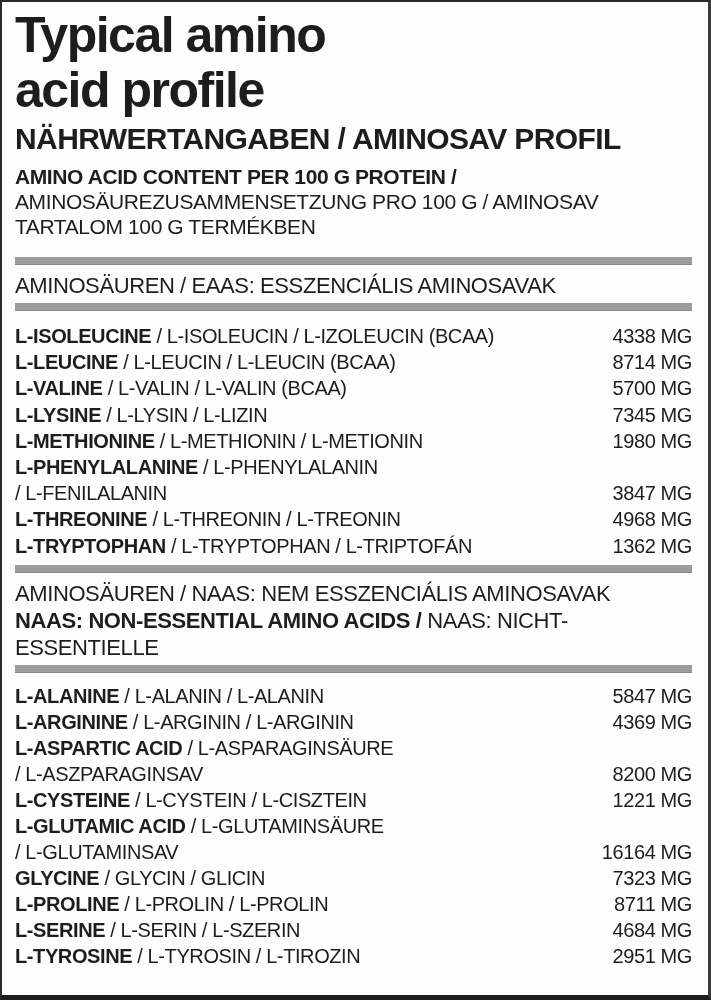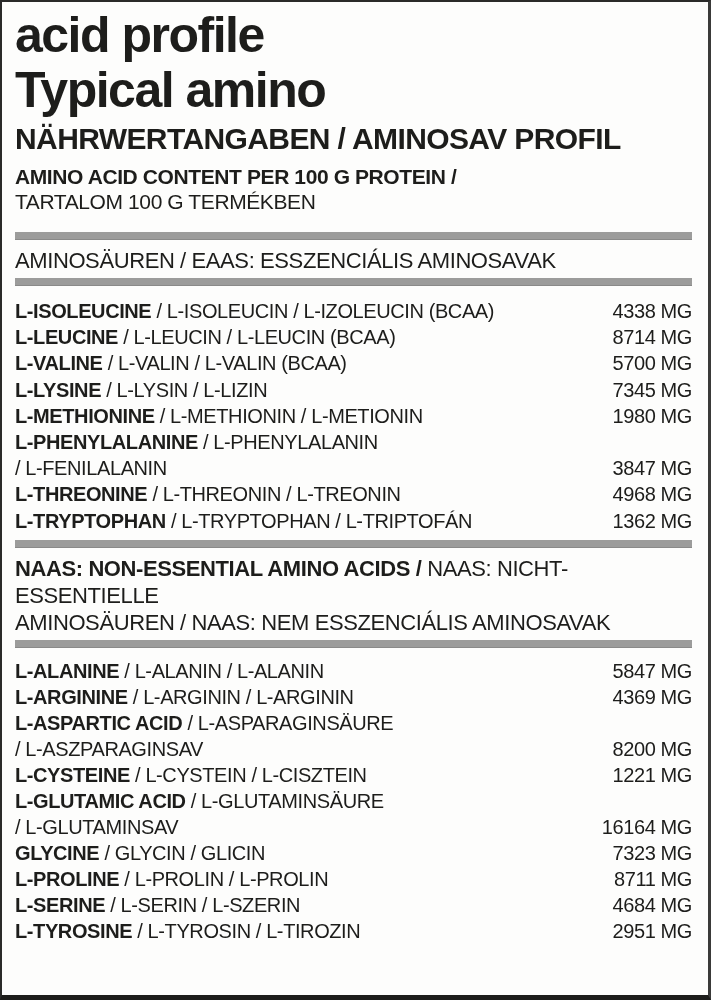--- a/index.html
+++ b/index.html
@@ -59,28 +59,29 @@
   .row .rname b { font-weight: bold; }
   .row .rval { flex: 0 0 auto; text-align: left; }
 </style>
 </head>
 <body>
 
 <div class="label">
   <div class="inner">
 
     <h1 class="title">
+      <div>Typical amino</div>
       <div>acid profile</div>
-      <div>Typical amino</div>
     </h1>
 
     <div class="subtitle">NÄHRWERTANGABEN / AMINOSAV PROFIL</div>
 
     <div class="intro">
       <div class="b1">AMINO ACID CONTENT PER 100 G PROTEIN /</div>
+      <div>AMINOSÄUREZUSAMMENSETZUNG PRO 100 G / AMINOSAV</div>
       <div>TARTALOM 100 G TERMÉKBEN</div>
     </div>
 
     <div class="bar"></div>
 
     <div class="sec-header">
       <div>AMINOSÄUREN / EAAS: ESSZENCIÁLIS AMINOSAVAK</div>
     </div>
 
     <div class="bar"></div>
@@ -120,22 +121,22 @@
         </div>
       <div class="row">
           <span class="rname"><b>L-TRYPTOPHAN</b><span> / L-TRYPTOPHAN / L-TRIPTOFÁN</span></span>
           <span class="rval">1362 MG</span>
         </div>
     </div>
 
     <div class="bar mt"></div>
 
     <div class="sec-header">
+      <div>AMINOSÄUREN  / NAAS: NEM ESSZENCIÁLIS AMINOSAVAK</div>
       <div><b>NAAS: NON-ESSENTIAL AMINO ACIDS /</b><span> NAAS: NICHT-ESSENTIELLE</span></div>
-      <div>AMINOSÄUREN  / NAAS: NEM ESSZENCIÁLIS AMINOSAVAK</div>
     </div>
 
     <div class="bar"></div>
 
     <div class="rows naas">
       <div class="row">
           <span class="rname"><b>L-ALANINE</b><span> / L-ALANIN / L-ALANIN</span></span>
           <span class="rval">5847 MG</span>
         </div>
       <div class="row">

